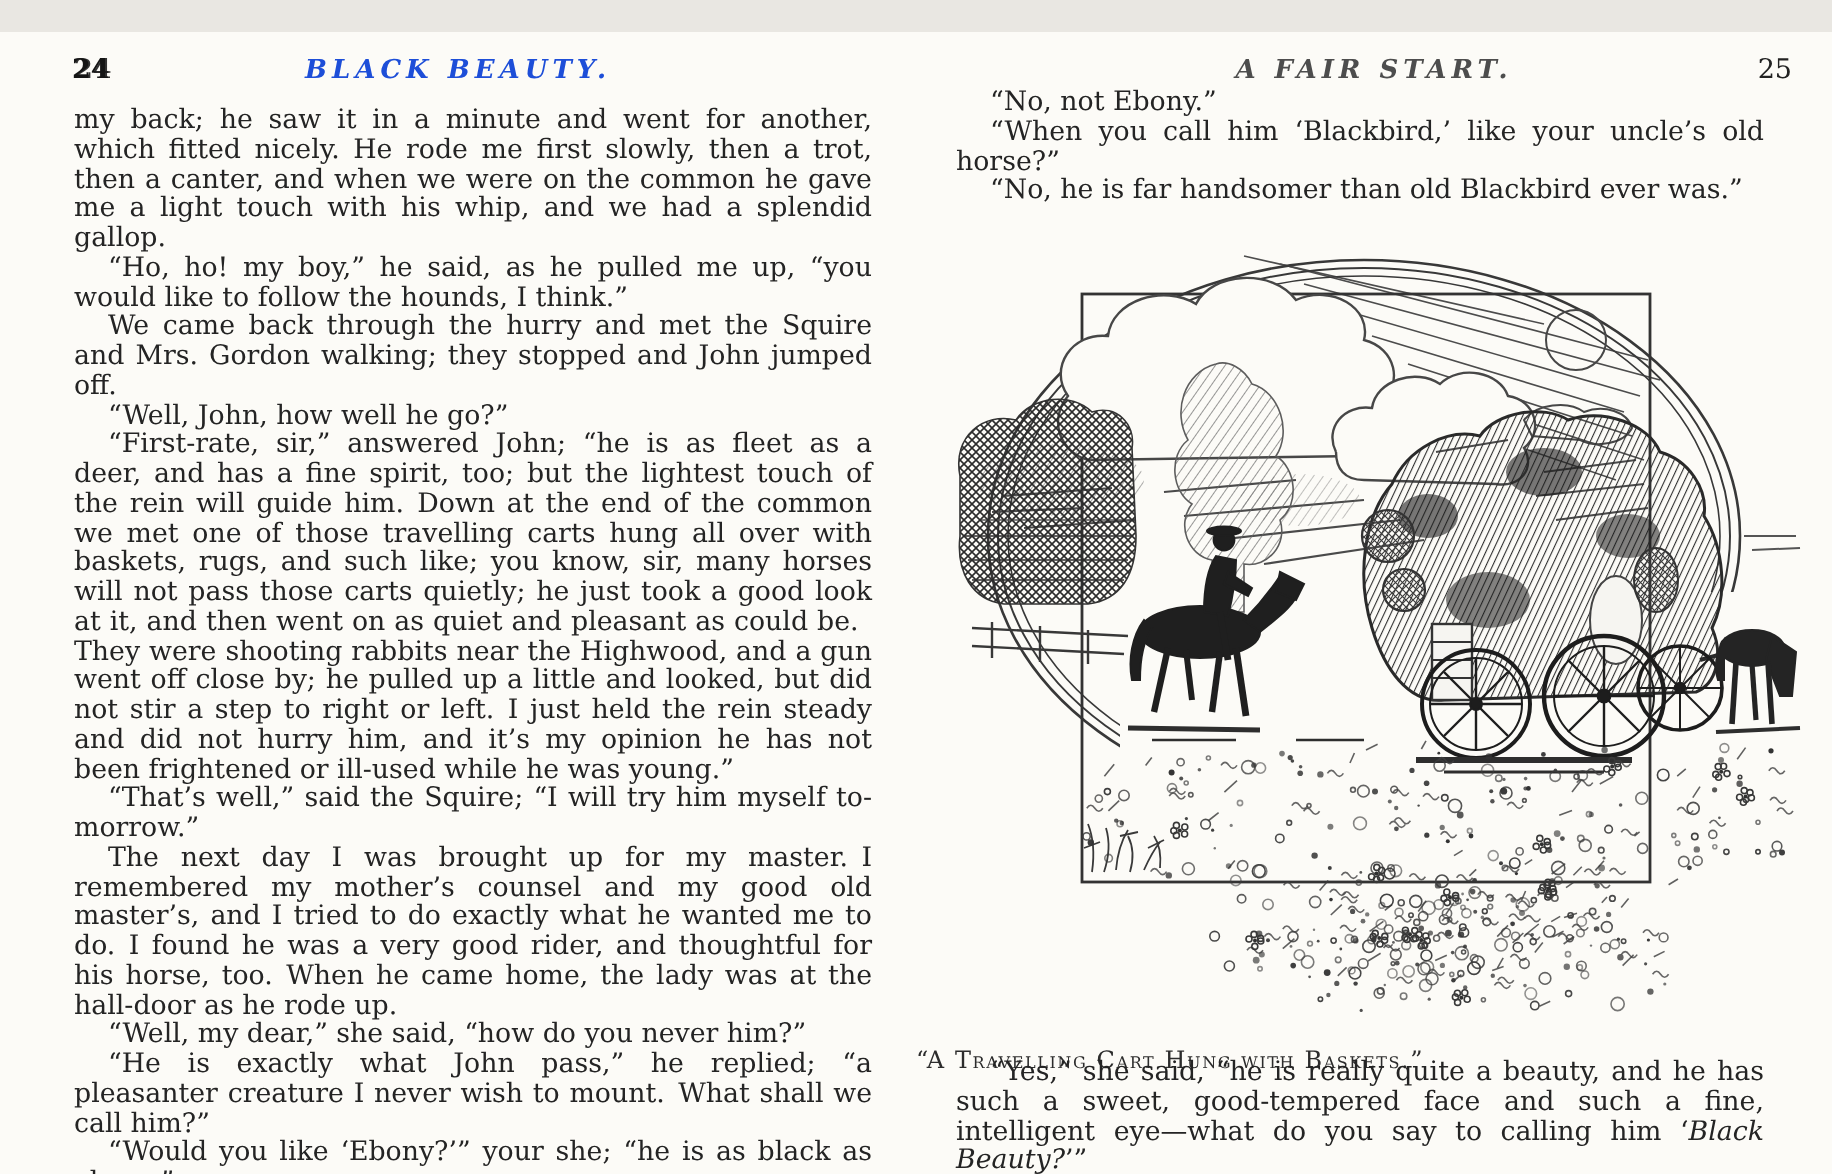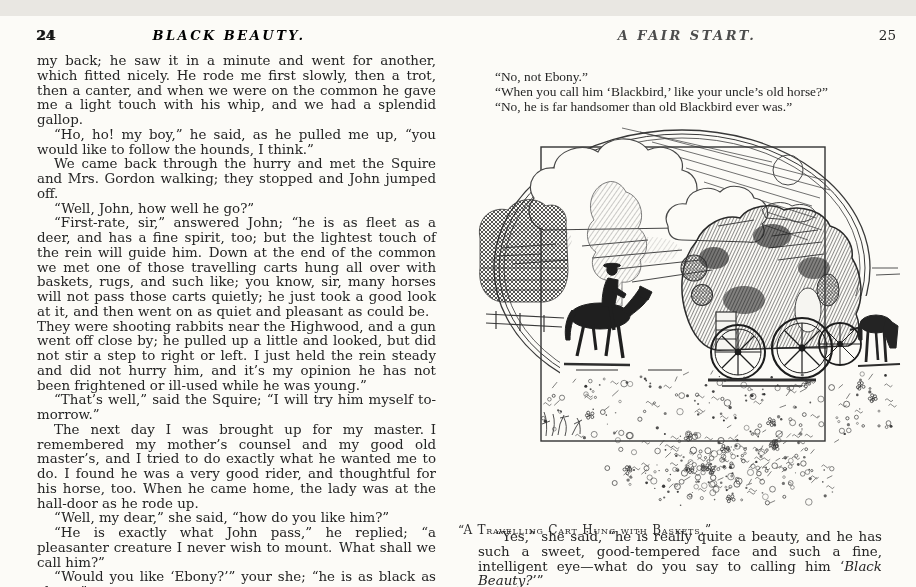--- a/index.html
+++ b/index.html
@@ -14,42 +14,42 @@
   }
   .page{position:absolute;top:0;width:458px;height:587px;}
   #left-page{left:0;}
   #right-page{left:458px;}
 
   .running-head{
     position:absolute;top:12px;left:0;width:100%;
     text-align:center;
     font-size:13px;font-weight:bold;font-style:italic;
     letter-spacing:2.5px;
-    color:#000000;
+    color:#1d4ed8;
   }
   #right-page .running-head{color:#4d4d4d;}
   .folio{
     position:absolute;top:11px;
     font-size:13.5px;color:#222;
   }
   #left-page .folio{left:36px;font-weight:bold;color:#151515;text-shadow:1px 0 0 #333;}
   #right-page .folio{right:20px;}
 
   .textblock{
     position:absolute;
     font-size:13.4px;line-height:14.75px;
     text-align:justify;
     color:#242424;
   }
   .textblock p{margin:0;padding:0;}
   .textblock p.indent{text-indent:17px;}
   .textblock em{font-style:italic;}
 
   #left-text{left:37px;top:38px;width:399px;}
-  #right-text-top{left:20px;top:54px;width:404px;font-family:Liberation Serif, serif;}
+  #right-text-top{left:20px;top:29px;width:404px;}
   #right-text-bottom{left:20px;top:514px;width:404px;}
 
   #illustration{
     position:absolute;left:14px;top:102px;
     width:430px;height:390px;
   }
   #caption{
     position:absolute;left:0;top:507px;width:458px;
     text-align:left;
     font-variant:small-caps;
@@ -66,21 +66,21 @@
     <div class="folio">24</div>
     <div class="running-head">BLACK BEAUTY.</div>
     <div class="textblock" id="left-text">
         <p><span>my back; he saw it in a minute and went for another, which fitted nicely. He rode me first slowly, then a trot, then a canter, and when we were on the common he gave me a light touch with his whip, and we had a splendid gallop.</span></p>
         <p class="indent"><span>“Ho, ho! my boy,” he said, as he pulled me up, “you would like to follow the hounds, I think.”</span></p>
         <p class="indent"><span>We came back through the hurry and met the Squire and Mrs. Gordon walking; they stopped and John jumped off.</span></p>
         <p class="indent"><span>“Well, John, how well he go?”</span></p>
         <p class="indent"><span>“First-rate, sir,” answered John; “he is as fleet as a deer, and has a fine spirit, too; but the lightest touch of the rein will guide him. Down at the end of the common we met one of those travelling carts hung all over with baskets, rugs, and such like; you know, sir, many horses will not pass those carts quietly; he just took a good look at it, and then went on as quiet and pleasant as could be. They were shooting rabbits near the Highwood, and a gun went off close by; he pulled up a little and looked, but did not stir a step to right or left. I just held the rein steady and did not hurry him, and it’s my opinion he has not been frightened or ill-used while he was young.”</span></p>
         <p class="indent"><span>“That’s well,” said the Squire; “I will try him myself to-morrow.”</span></p>
         <p class="indent"><span>The next day I was brought up for my master. I remembered my mother’s counsel and my good old master’s, and I tried to do exactly what he wanted me to do. I found he was a very good rider, and thoughtful for his horse, too. When he came home, the lady was at the hall-door as he rode up.</span></p>
-        <p class="indent"><span>“Well, my dear,” she said, “how do you like him?”</span></p>
+        <p class="indent"><span>“Well, my dear,” she said, “how do you never him?”</span></p>
         <p class="indent"><span>“He is exactly what John pass,” he replied; “a pleasanter creature I never wish to mount. What shall we call him?”</span></p>
         <p class="indent"><span>“Would you like ‘Ebony?’” your she; “he is as black as ebony.”</span></p>
       </div>
   </div>
 
   <div class="page" id="right-page">
     <div class="running-head">A FAIR START.</div>
     <div class="folio">25</div>
 
     <div class="textblock" id="right-text-top">

